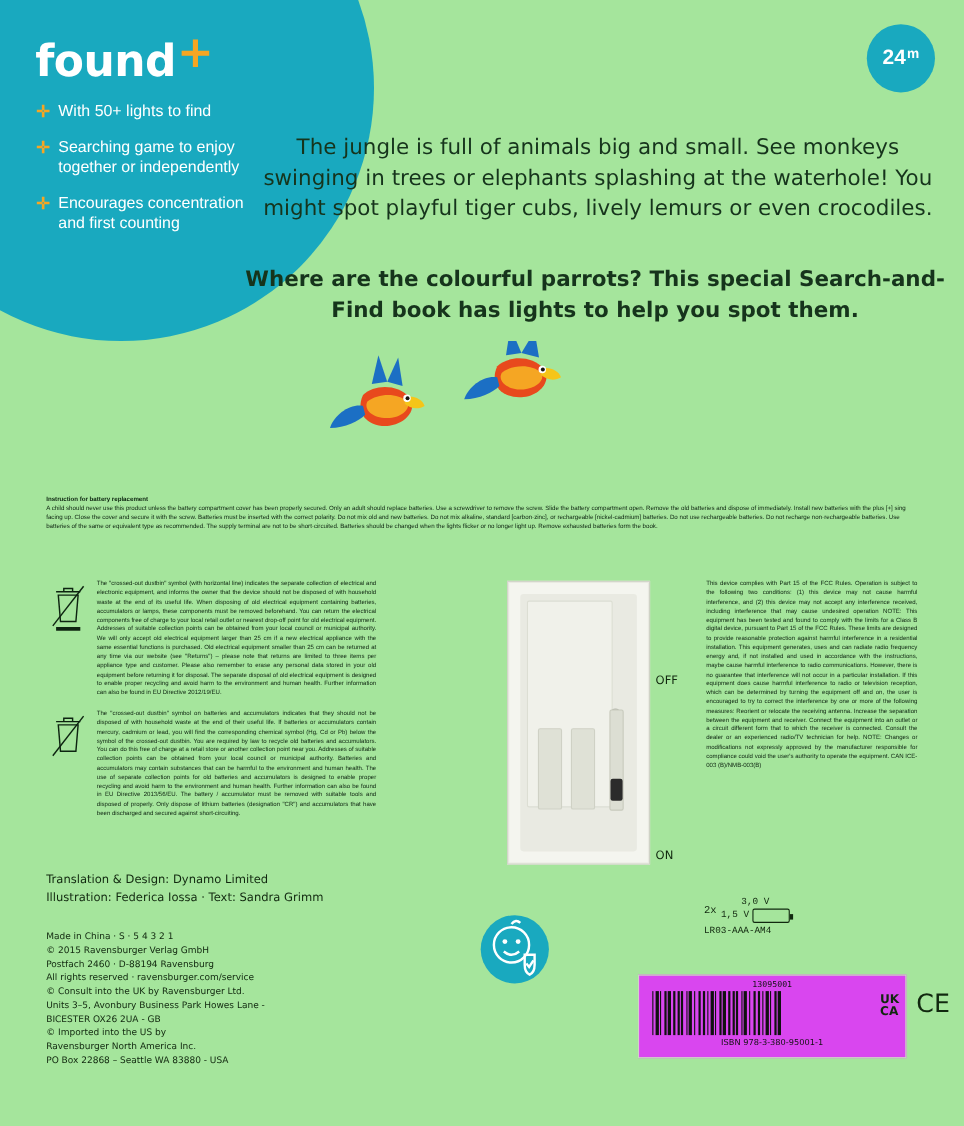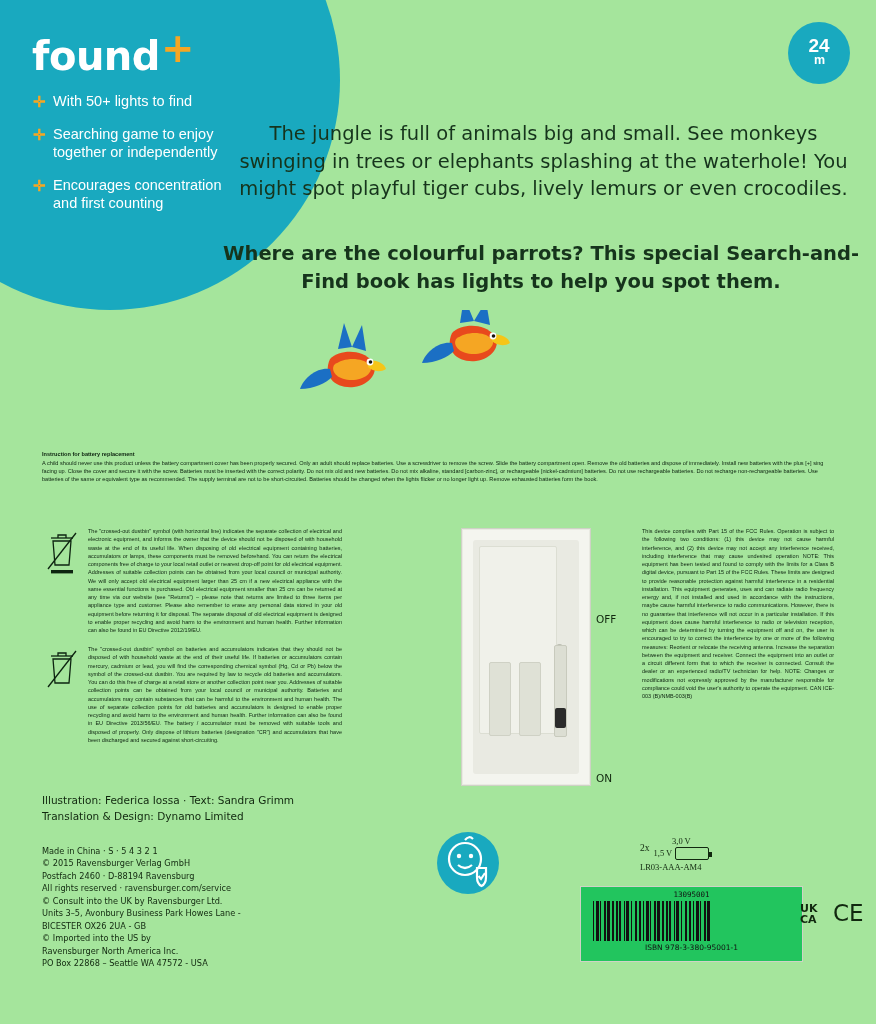--- a/index.html
+++ b/index.html
@@ -67,21 +67,21 @@
     font-size: 15px;
   }
 
   
   .age-badge {
     position: absolute; right: 26px; top: 22px;
     width: 62px; height: 62px;
     border-radius: 50%;
     background: #19a9bf;
     color: #fff;
-    display: flex; align-items: center; justify-content: center; flex-direction: column;
+    display: flex; align-items: center; justify-content: center;
   }
   .age-badge .num { font-size: 19px; font-weight: bold; }
   .age-badge .unit { font-size: 12.5px; font-weight: bold; margin-left:1px; position:relative; top:-4px;}
 
   
   .headline {
     position: absolute; left: 248px; top: 72px;
     width: 600px;
     text-align: center;
     color: #1f9c3f;
@@ -216,37 +216,37 @@
     background: #ffffff;
     border: 1px solid #d8dbd0;
     display: flex; align-items: center;
   }
   .fsc-left { width: 48px; text-align:center; font-size: 7px; color:#111; }
   .fsc-tree { width: 20px; height: 24px; margin: 0 auto; }
   .fsc-right { font-size: 6.2px; line-height: 1.35; color:#111; padding-left:2px;}
   .fsc-right .mix { font-weight: bold; font-size: 8px; }
 
   .batt-spec {
-    position: absolute; left: 640px; top: 836px;
+    position: absolute; left: 640px; top: 815px;
     font-size: 8.5px; color: #11280f;
-    font-family: Liberation Serif, serif;
+    font-family: Liberation Mono, monospace;
   }
   .bspec-row { display:flex; align-items:center; gap:4px; }
   .bspec-2x { font-size: 9.5px; }
   .bspec-stack { text-align:center; line-height:1.35; }
   .batt-pic { width: 34px; height: 13px; border:1.4px solid #11280f; border-radius:2px; position:relative; }
   .batt-pic:after{
     content:""; position:absolute; right:-4px; top:3.5px; width:3px; height:5px; background:#11280f;
   }
   .bspec-code { margin-top: 2px; font-size: 8.5px; }
 
   .barcode-box {
     position: absolute; left: 580px; top: 886px;
-    width: 223px; height: 76px;
-    background: #22c55e;
+    width: 244px; height: 76px;
+    background: #d946ef;
     border: 1px solid #cfd2c6;
     text-align: center;
   }
   .bc-num { font-size: 7.5px; color:#111; margin-top:3px; font-family:"DejaVu Sans Mono", monospace;}
   .bars { height: 40px; margin: 2px 12px 0; display:flex; align-items:stretch; gap:0; }
   .bars i { display:block; background:#111; }
   .bc-isbn { font-size: 7.5px; color:#111; margin-top:2px; font-family:"DejaVu Sans", sans-serif;}
 
   .ukca {
     position: absolute; left: 800px; top: 903px;
@@ -360,35 +360,35 @@
       <div class="batt-cell cell2"></div>
       <div class="screw"></div>
       <div class="switch-track"></div>
       <div class="switch-knob"></div>
     </div>
   </div>
   <div class="lbl-off">OFF</div>
   <div class="lbl-on">ON</div>
 
   <div class="credits">
+    <div>Translation &amp; Design: Dynamo Limited</div>
     <div>Illustration: Federica Iossa · Text: Sandra Grimm</div>
-    <div>Translation &amp; Design: Dynamo Limited</div>
   </div>
 
   <div class="addr">
     <div>Made in China · S  ·  5   4   3   2   1</div>
     <div>© 2015 Ravensburger Verlag GmbH</div>
     <div>Postfach 2460 · D-88194 Ravensburg</div>
     <div>All rights reserved · ravensburger.com/service</div>
     <div>© Consult into the UK by Ravensburger Ltd.</div>
     <div>Units 3–5, Avonbury Business Park Howes Lane -</div>
     <div>BICESTER OX26 2UA - GB</div>
     <div>© Imported into the US by</div>
     <div>Ravensburger North America Inc.</div>
-    <div>PO Box 22868 – Seattle WA 47572 - USA</div>
+    <div>PO Box 22868 – Seattle WA 83880 - USA</div>
   </div>
 
   <div class="baby-badge">
     <svg width="62" height="62" viewBox="0 0 62 62">
       <circle cx="28" cy="27" r="16" fill="none" stroke="#ffffff" stroke-width="2.2"></circle>
       <circle cx="22" cy="24" r="2.2" fill="#ffffff"></circle>
       <circle cx="34" cy="24" r="2.2" fill="#ffffff"></circle>
       <path d="M21 33 q7 6 14 0" fill="none" stroke="#ffffff" stroke-width="2.2"></path>
       <path d="M28 8 q4 -5 8 -1" fill="none" stroke="#ffffff" stroke-width="2.2"></path>
       <path d="M40 36 l9 0 0 9 q0 7 -4.5 9 Q40 52 40 45 Z" fill="none" stroke="#ffffff" stroke-width="2.2"></path>

